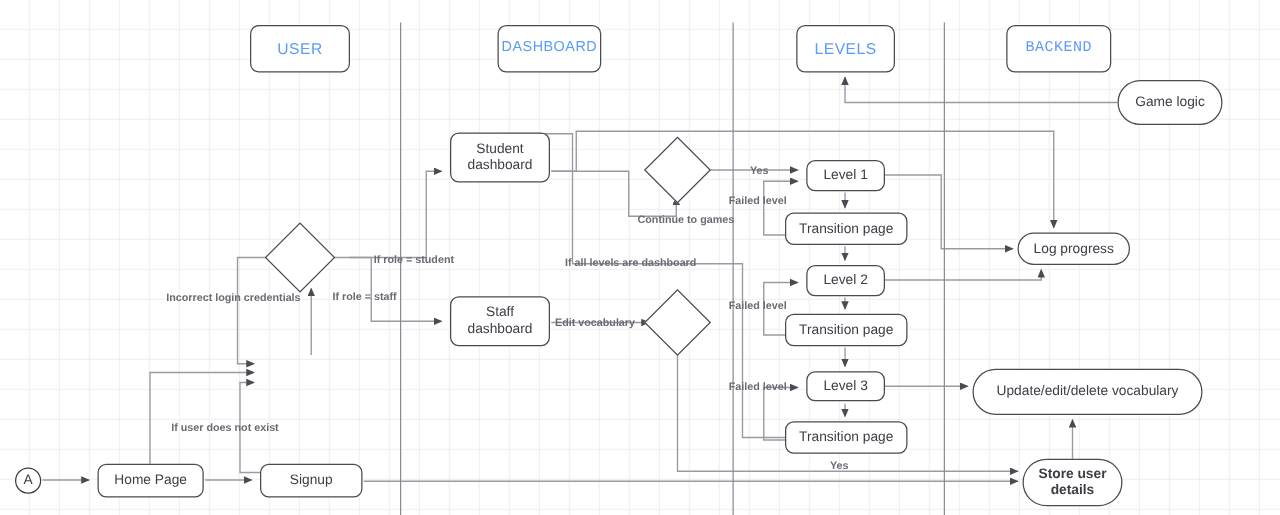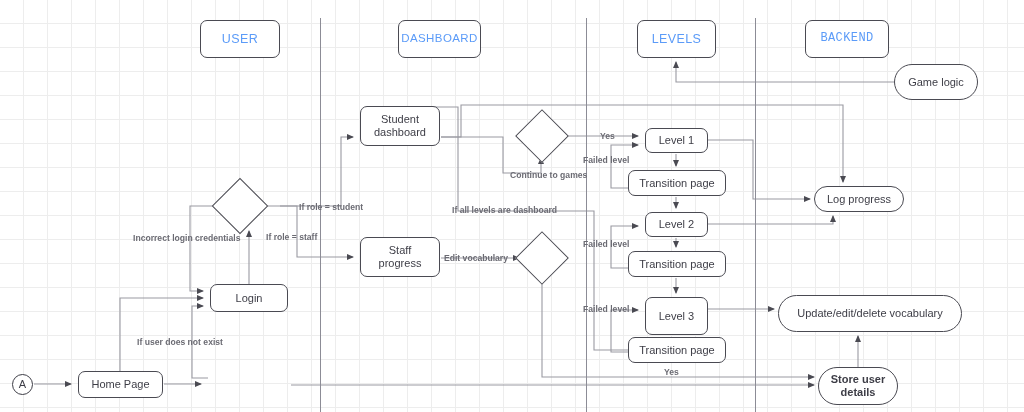--- a/index.html
+++ b/index.html
@@ -144,44 +144,44 @@
 
   <div class="node lane-header" style="left:200px;top:20px;width:80px;height:38px;font-size:12.5px;">USER</div>
   <div class="node lane-header" style="left:398px;top:20px;width:83px;height:38px;font-size:11.5px;">DASHBOARD</div>
   <div class="node lane-header" style="left:637px;top:20px;width:79px;height:38px;font-size:12.5px;">LEVELS</div>
   <div class="node lane-header" style="left:805px;top:20px;width:84px;height:38px;font-size:12px;font-family:Liberation Mono, monospace;">BACKEND</div>
 
   <div class="node startnode" style="left:12px;top:374px;width:21px;height:21px;font-size:11px;">A</div>
 
   <div class="node rect" style="left:78px;top:371px;width:85px;height:27px;font-size:11px;">Home Page</div>
 
-
-  <div class="node rect" style="left:210px;top:284px;width:78px;height:28px;font-size:11px;">Login</div>
+  <div class="node rect" style="left:208px;top:371px;width:82px;height:27px;font-size:11px;">Signup</div>
+
 
   <div class="diamond" style="left:220px;top:186px;width:40px;height:40px;"></div>
 
   <div class="node rect" style="left:360px;top:106px;width:80px;height:40px;font-size:11px;white-space:pre-line;">Student
 dashboard</div>
 
   <div class="node rect" style="left:360px;top:237px;width:80px;height:40px;font-size:11px;white-space:pre-line;">Staff
-progress</div>
+dashboard</div>
 
   <div class="diamond" style="left:523px;top:117px;width:38px;height:38px;"></div>
 
   <div class="diamond" style="left:523px;top:239px;width:38px;height:38px;"></div>
 
   <div class="node rect" style="left:645px;top:128px;width:63px;height:25px;font-size:11px;">Level 1</div>
 
   <div class="node rect" style="left:628px;top:170px;width:98px;height:26px;font-size:11px;">Transition page</div>
 
   <div class="node rect" style="left:645px;top:212px;width:63px;height:25px;font-size:11px;">Level 2</div>
 
   <div class="node rect" style="left:628px;top:251px;width:98px;height:26px;font-size:11px;">Transition page</div>
 
-  <div class="node rect" style="left:645px;top:297px;width:63px;height:38px;font-size:11px;">Level 3</div>
+  <div class="node rect" style="left:645px;top:297px;width:63px;height:24px;font-size:11px;">Level 3</div>
 
   <div class="node rect" style="left:628px;top:337px;width:98px;height:26px;font-size:11px;">Transition page</div>
 
   <div class="node stadium" style="left:894px;top:64px;width:84px;height:36px;font-size:11px;">Game logic</div>
 
   <div class="node stadium" style="left:778px;top:295px;width:184px;height:37px;font-size:11px;">Update/edit/delete vocabulary</div>
 
   <div class="node stadium" style="left:814px;top:186px;width:90px;height:26px;font-size:11px;">Log progress</div>
 
   <div class="node stadium" style="left:818px;top:367px;width:80px;height:38px;font-size:11px;white-space:pre-line;font-weight:bold;">Store user

